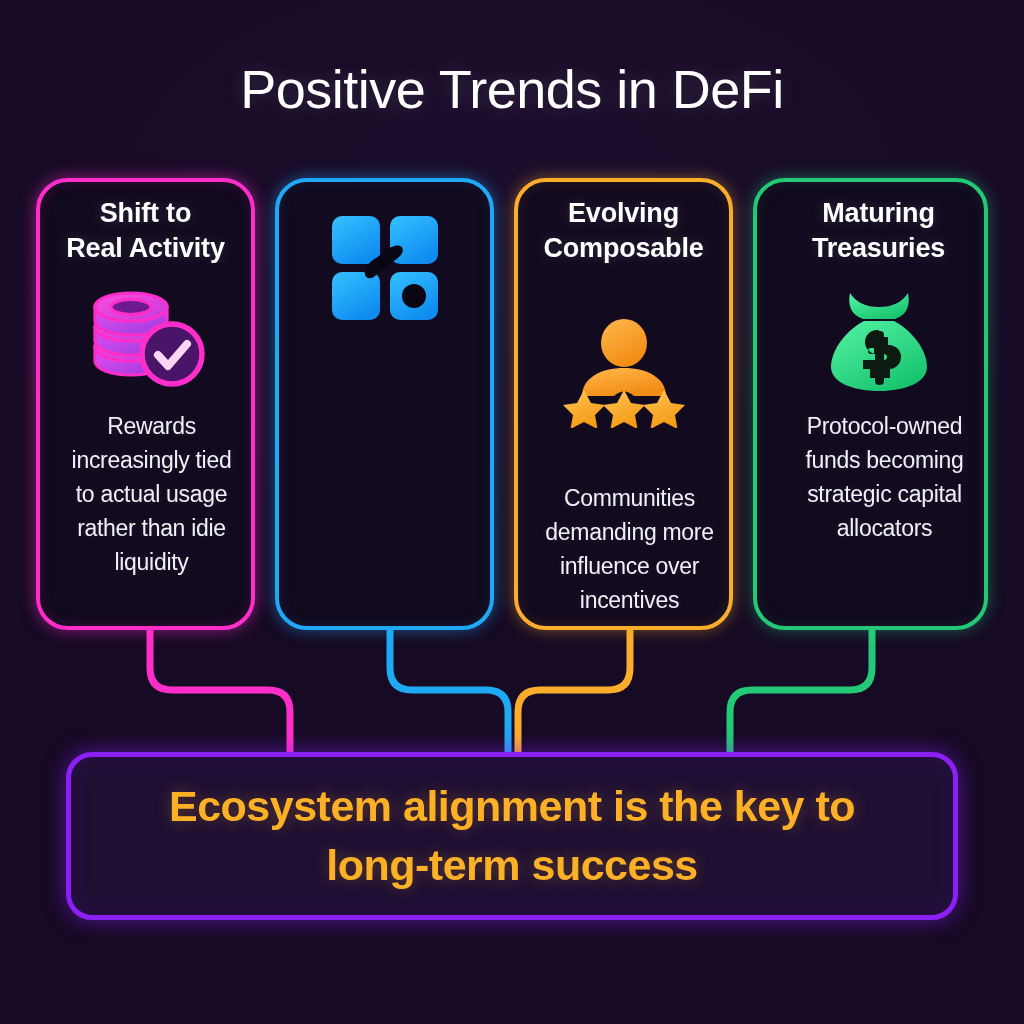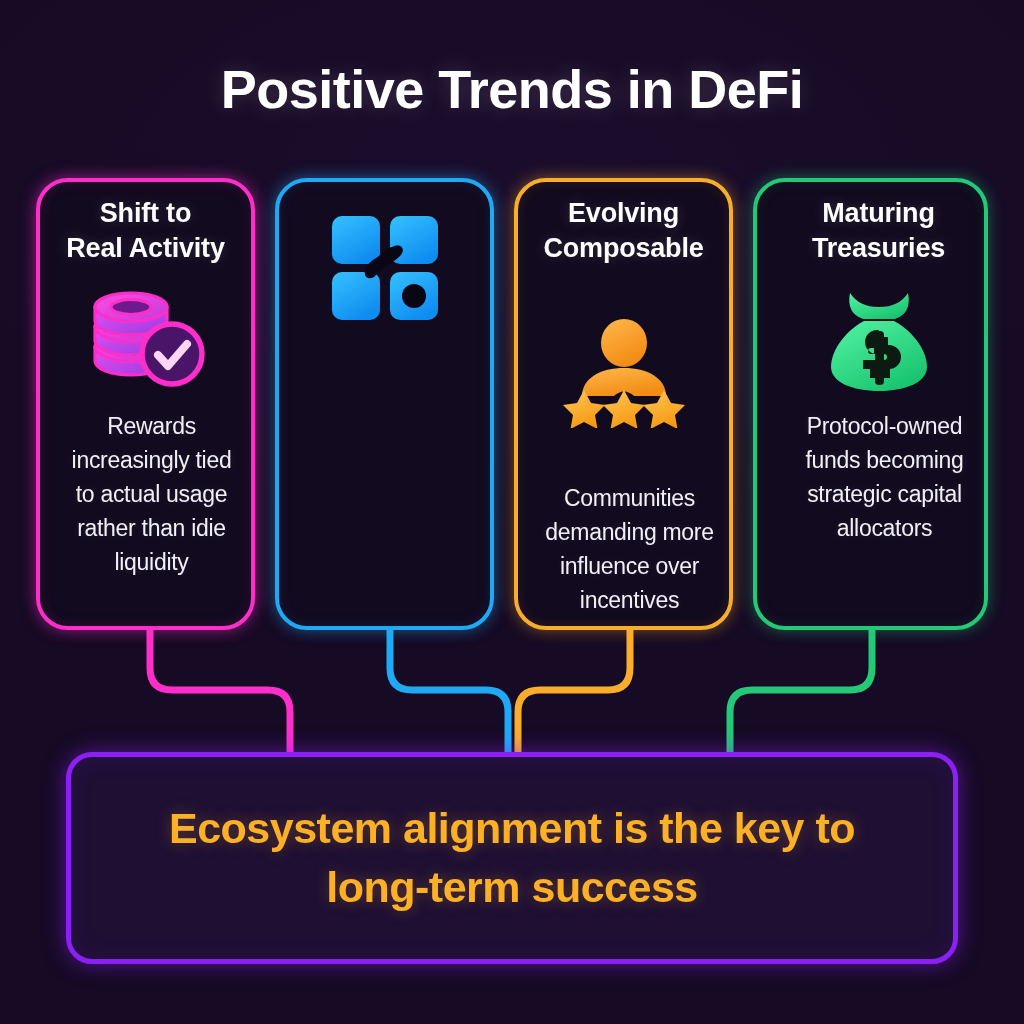--- a/index.html
+++ b/index.html
@@ -17,21 +17,21 @@
       radial-gradient(ellipse 900px 500px at 50% 18%, #1b0d2c 0%, #160a24 70%),
       #160a24;
   }
 
   
   #page-title {
     position: absolute;
     top: 58px; left: 0; width: 1024px;
     text-align: center;
     font-size: 54px;
-    font-weight: bold;
+    font-weight: normal;
     letter-spacing: -0.5px;
     color: #ffffff;
     text-shadow: 0 0 22px rgba(255,255,255,0.18);
   }
 
   
   #cards {
     position: absolute;
     top: 178px; left: 36px;
     width: 952px; height: 452px;
@@ -89,21 +89,21 @@
     top: 0; left: 0;
     width: 1024px; height: 1024px;
     pointer-events: none;
   }
   #connectors path { fill: none; stroke-width: 7; stroke-linecap: round; stroke-linejoin: round; }
 
   
   #banner {
     position: absolute;
     left: 66px; top: 752px;
-    width: 892px; height: 212px;
+    width: 892px; height: 168px;
     background: #1e0f33;
     border: 5px solid #8b1ff5;
     border-radius: 26px;
     box-shadow: 0 0 22px rgba(139,31,245,0.55), inset 0 0 24px rgba(139,31,245,0.10);
     display: flex;
     align-items: center;
     justify-content: center;
     padding: 0 40px;
   }
   #banner-text {

